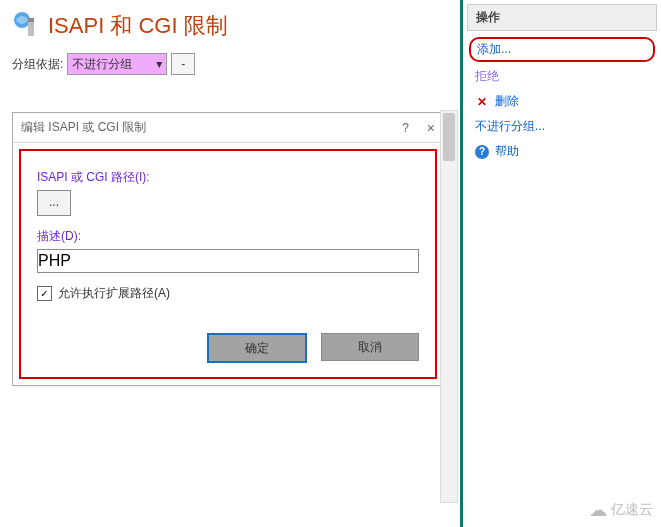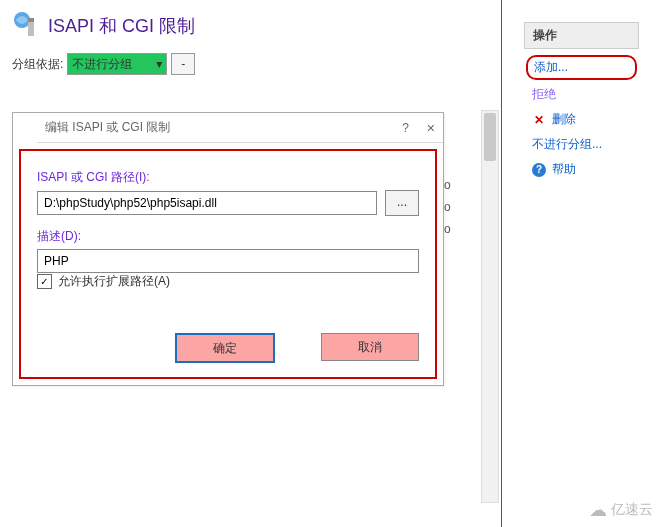--- a/index.html
+++ b/index.html
@@ -1,40 +1,40 @@
 <!DOCTYPE html>
 <html><head>
 <meta charset="utf-8">
 <style>
   html,body{margin:0;padding:0;font-family:"Microsoft YaHei","Segoe UI",Arial,sans-serif;font-size:12px;color:#333;background:#fff;}
   .app{display:flex;width:661px;height:527px;box-sizing:border-box;position:relative;}
   .main{flex:1;padding:6px 10px 6px 10px;position:relative;box-sizing:border-box;}
-  .side{width:160px;border-left:1px solid #0f766e;box-sizing:border-box;background:#fff;padding:22px;}
+  .side{width:201px;border-left:3px solid #0f766e;box-sizing:border-box;background:#fff;padding:4px;}
   .page-header{display:flex;align-items:center;gap:8px;margin:4px 2px 8px 2px;}
-  .page-header h1{font-size:18px;font-weight:400;color:#4c1d95;margin:0;}
+  .page-header h1{font-size:22px;font-weight:400;color:#c2410c;margin:0;}
   .desc{margin:4px 2px 10px 2px;color:#444;}
   .group-row{display:flex;align-items:center;gap:4px;margin:12px 2px 6px 2px;}
-  .group-select{border:1px solid #999;padding:1px 4px;width:90px;height:18px;display:flex;align-items:center;justify-content:space-between;background:#22c55e;}
+  .group-select{border:1px solid #999;padding:1px 4px;width:90px;height:18px;display:flex;align-items:center;justify-content:space-between;background:#f0abfc;}
   .dashbtn{width:22px;height:20px;display:inline-flex;align-items:center;justify-content:center;border:1px solid #999;background:#f5f5f5;}
 
   
   .dialog{position:absolute;left:12px;top:112px;width:430px;border:1px solid #aaa;background:#fff;box-shadow:1px 1px 2px rgba(0,0,0,0.06);}
-  .dlg-title{display:flex;align-items:center;justify-content:space-between;padding:6px 8px;border-bottom:1px solid #d8d8d8;font-size:12px;color:#666;margin-left:24px;}
+  .dlg-title{display:flex;align-items:center;justify-content:space-between;padding:6px 8px;border-bottom:1px solid #d8d8d8;font-size:12px;color:#666;}
   .dlg-title .right{display:flex;align-items:center;gap:18px;}
   .dlg-close{font-size:14px;color:#666;}
   .dlg-body{border:2px solid #d10000;margin:6px;padding:18px 16px 14px 16px;height:230px;box-sizing:border-box;display:flex;flex-direction:column;}
   .form-label{margin-bottom:4px;color:#6d28d9;}
   .path-row{display:flex;align-items:center;gap:8px;margin-bottom:12px;}
   .path-input{flex:1;border:1px solid #888;height:22px;padding:0 6px;font-size:12px;}
   .browse-btn{width:32px;height:24px;border:1px solid #888;background:#f3f3f3;text-align:center;line-height:22px;}
-  .desc-input{border:1px solid #888;height:22px;padding:0 6px;font-size:12px;}
+  .desc-input{border:1px solid #888;height:22px;padding:0 0;font-size:16px;margin-bottom:12px;}
   .chk-row{display:flex;align-items:center;gap:6px;}
   .chk{width:13px;height:13px;border:1px solid #666;display:inline-flex;align-items:center;justify-content:center;font-size:10px;line-height:1;color:#000;}
   .dlg-buttons{display:flex;justify-content:flex-end;gap:14px;margin-top:auto;}
-  .btn{width:96px;height:26px;border:1px solid #888;background:#fca5a5;display:flex;align-items:center;justify-content:center;margin-left:32px;}
+  .btn{width:96px;height:26px;border:1px solid #888;background:#a3a3a3;display:flex;align-items:center;justify-content:center;}
   .btn.primary{border:2px solid #1a6fbf;height:26px;}
 
   
   .bg-col{position:absolute;left:438px;top:130px;font-size:12px;color:#555;line-height:22px;}
 
   
   .side-title{background:#eee;border:1px solid #ccc;padding:4px 8px;font-weight:600;color:#444;}
   .actions{margin-top:6px;}
   .action-item{display:flex;align-items:center;gap:6px;padding:4px 8px;color:#0a5fd0;cursor:pointer;border-radius:10px;}
   .action-item.hl{border:2px solid #d10000;margin:2px 2px;padding:2px 6px;}
@@ -88,21 +88,20 @@
       <div class="dlg-title">
         <span>编辑 ISAPI 或 CGI 限制</span>
         <span class="right">
           <span>?</span>
           <span class="dlg-close">×</span>
         </span>
       </div>
       <div class="dlg-body">
         <div class="form-label">ISAPI 或 CGI 路径(I):</div>
         <div class="path-row">
-          <input class="path-input" value="D:\phpStudy\php52\php5isapi.dll" style="">
           <div class="browse-btn">...</div>
         </div>
         <div class="form-label">描述(D):</div>
         <input class="desc-input" value="PHP" style="">
         <div class="chk-row">
           <span class="chk">✓</span>
           <span>允许执行扩展路径(A)</span>
         </div>
         <div class="dlg-buttons">
           <div class="btn primary">确定</div>

